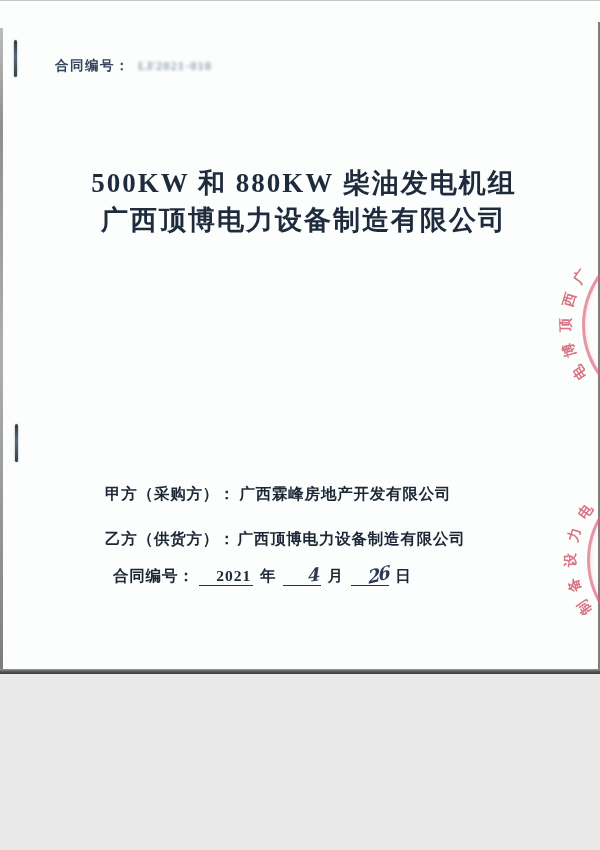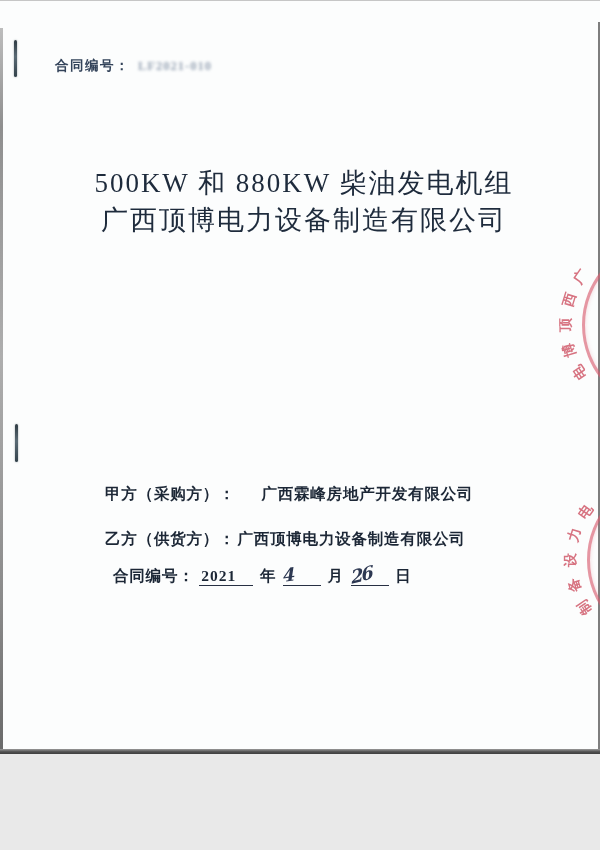--- a/index.html
+++ b/index.html
@@ -3,21 +3,21 @@
 <meta charset="utf-8">
 <style>
   html,body{margin:0;padding:0;}
   body{
     width:600px;height:850px;
     background:#e9e9e9;
     font-family:"Liberation Serif","DejaVu Serif",serif;
   }
   .scan-page{
     position:relative;
-    width:600px;height:754px;
+    width:600px;height:674px;
     background:#fcfdfd;
     overflow:hidden;
   }
   
   .edge-top{position:absolute;top:0;left:0;width:600px;height:1px;background:#c6c6c6;}
   .edge-left{position:absolute;top:28px;left:0;width:3px;height:822px;
     background:linear-gradient(180deg,#bdbdbd 0%,#8f8f8f 12%,#aeaeae 40%,#8a8a8a 70%,#6a6a6a 88%,#474747 100%);}
   .edge-right{position:absolute;top:22px;right:0;width:2px;height:828px;background:#7e7e7e;}
   .edge-bottom{position:absolute;bottom:0;left:0;width:600px;height:5px;
     background:linear-gradient(180deg,#9a9a9a 0%,#515151 55%,#3f3f3f 100%);}
@@ -41,36 +41,36 @@
   }
   .contract-no .value{
     display:inline-block;margin-left:8px;
     color:#9aa6b6;filter:blur(1.5px);
     letter-spacing:1px;font-weight:700;font-size:12.5px;
   }
   
   .doc-title{
     position:absolute;left:8px;right:0;top:165px;
     text-align:center;
-    font-weight:normal;color:#1e2b3c;
+    font-weight:bold;color:#1e2b3c;
     font-size:27px;line-height:37px;letter-spacing:2px;
     white-space:nowrap;
   }
   
   .party-line{
     position:absolute;left:105px;
     font-size:15.5px;font-weight:bold;color:#1c2736;
     letter-spacing:.8px;white-space:nowrap;
   }
   .party-a{top:484px;}
   .party-b{top:529px;}
-  .party-a .name{margin-left:26px;}
+  .party-a .name{margin-left:4px;}
   .party-b .name{margin-left:2px;}
   .date-line{top:566px;left:113px;}
-  .u{display:inline-block;border-bottom:1.6px solid #273043;text-align:left;}
+  .u{display:inline-block;border-bottom:1.6px solid #273043;text-align:right;}
   .u-year{min-width:50px;padding:0 2px;letter-spacing:1px;}
   .u-month{min-width:38px;}
   .u-day{min-width:38px;}
   .unit{margin:0 2px;}
   .hand{
     font-family:"DejaVu Serif",serif;font-style:italic;font-weight:600;
     font-size:18px;color:#2d3852;line-height:14px;
     display:inline-block;transform:rotate(-8deg) skewX(-6deg);
   }
   .hand-day{transform:rotate(-14deg) skewX(-10deg);letter-spacing:-2px;}

